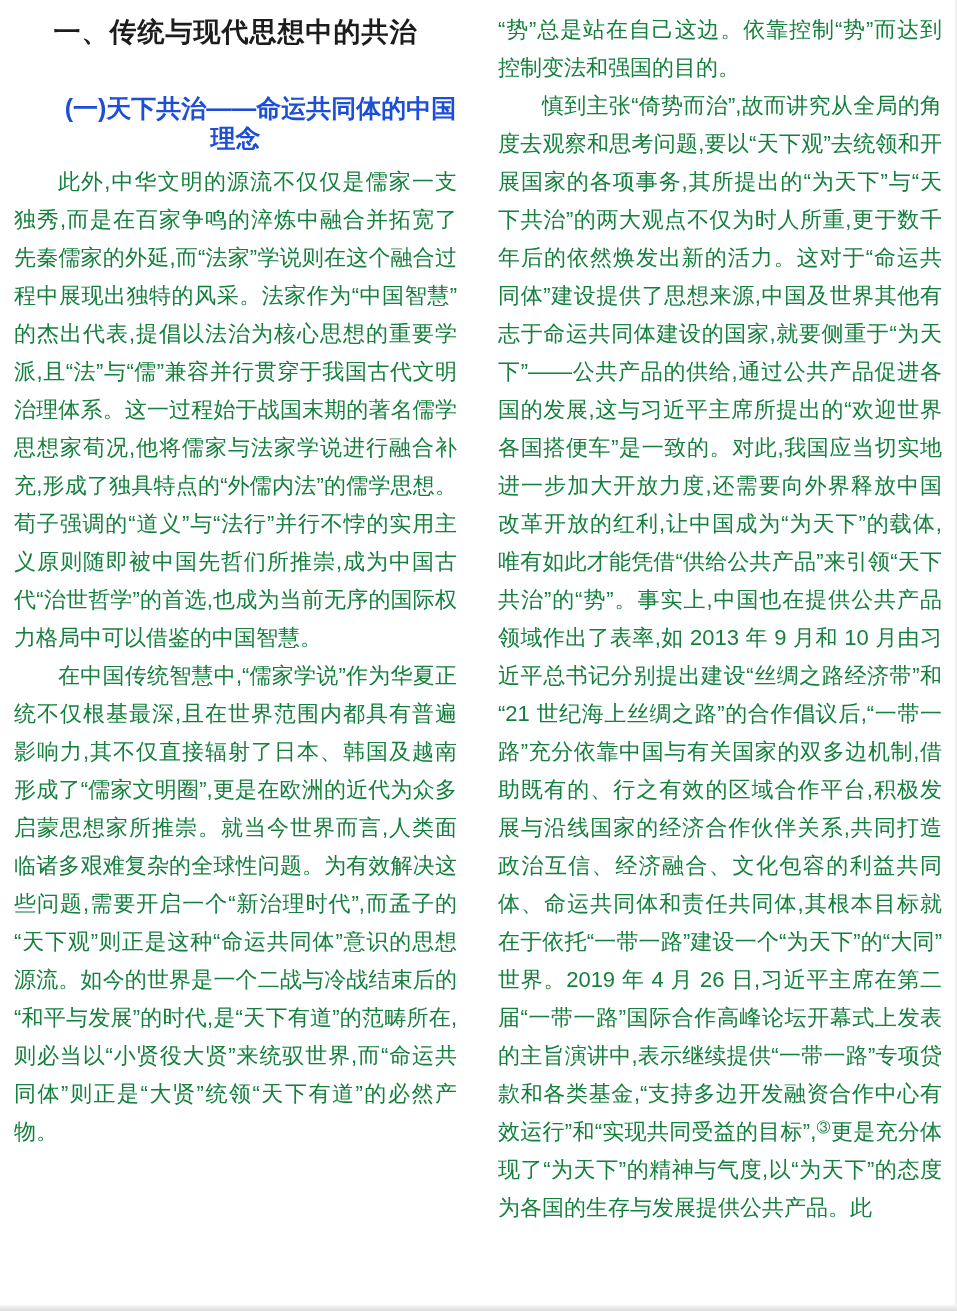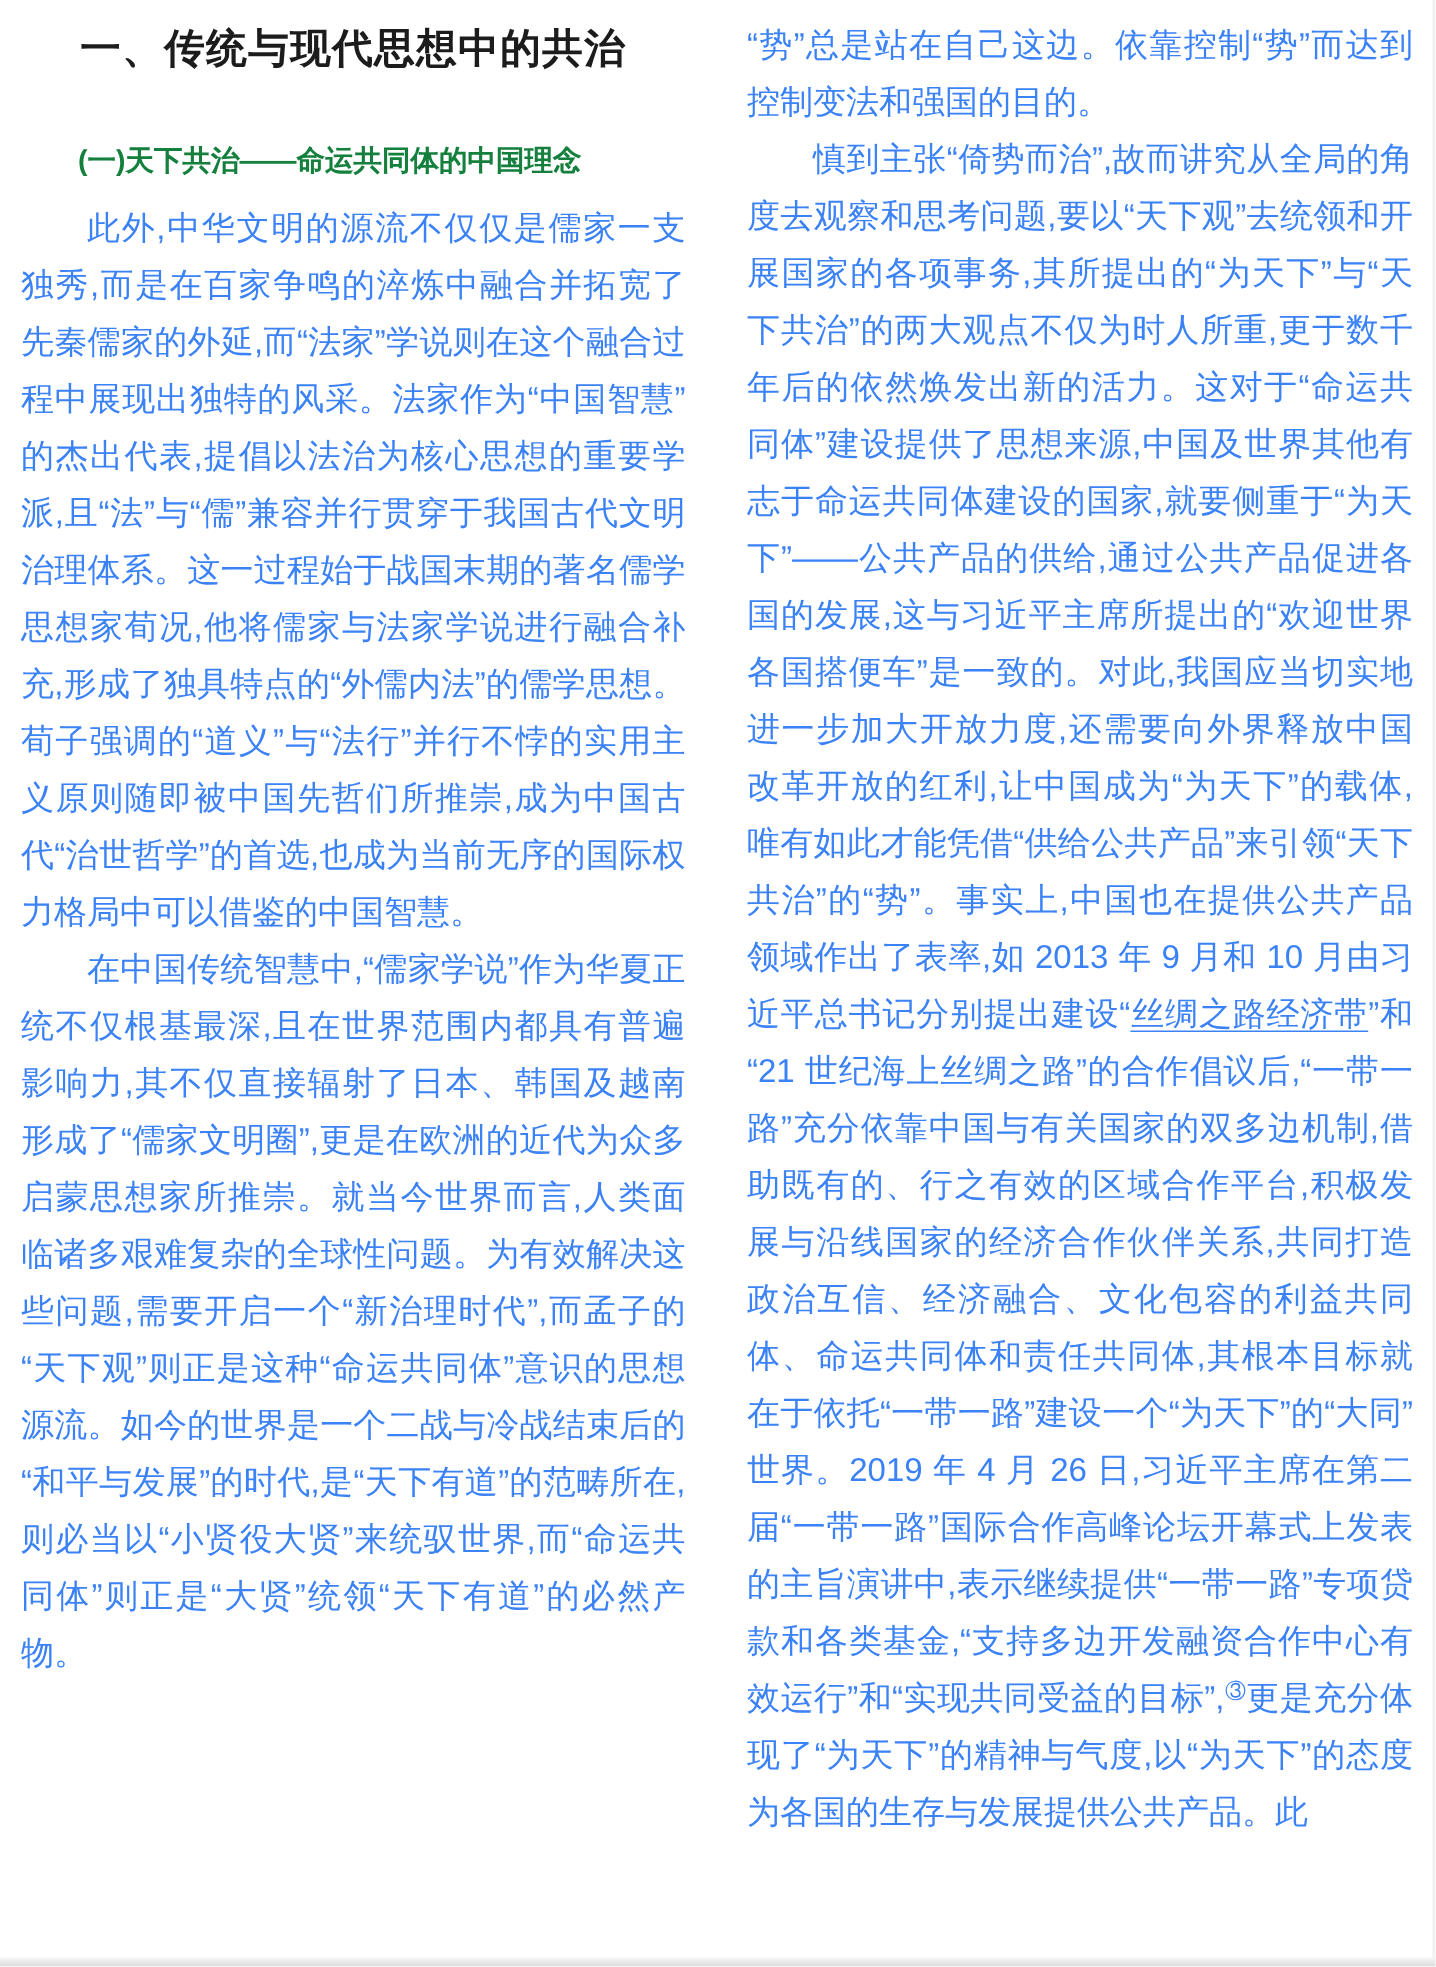--- a/index.html
+++ b/index.html
@@ -30,42 +30,41 @@
     margin: 14px 0 0 0;
     font-size: 27px;
     line-height: 36px;
     font-weight: bold;
     color: #1c1c1c;
     text-align: center;
     letter-spacing: 1px;
   }
   h2.subtitle {
     margin: 43px 0 0 0;
-    font-size: 19px;
+    font-size: 25px;
     line-height: 30px;
     font-weight: bold;
-    color: #15803d;
+    color: #1d4ed8;
     text-indent: 2em;
-    text-align: left;
+    text-align: center;
   }
   .paras { margin-top: 10px; }
 
   p.para {
     margin: 0;
     font-size: 22px;
     line-height: 38px;
     text-align: justify;
     text-justify: inter-ideograph;
-    color: #3b82f6;
+    color: #15803d;
     word-break: break-all;
   }
   p.para.indent { text-indent: 2em; }
 
   span.u {
-    text-decoration: underline;
     text-underline-offset: 4px;
     text-decoration-thickness: 1px;
   }
   span.sup {
     font-size: 14px;
     vertical-align: 7px;
     line-height: 0;
   }
 
   .page-edge-bottom {

